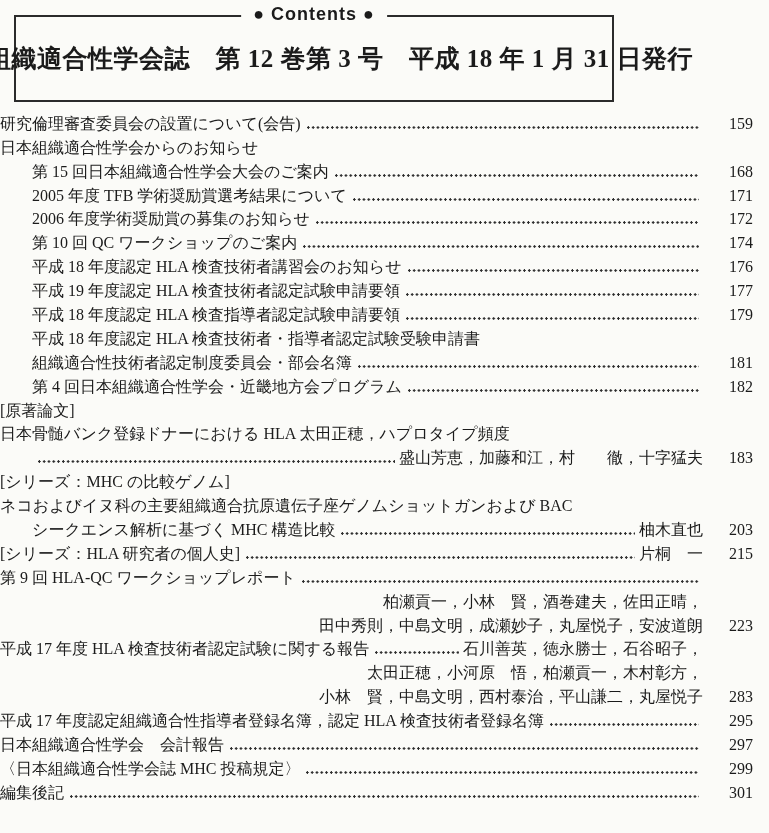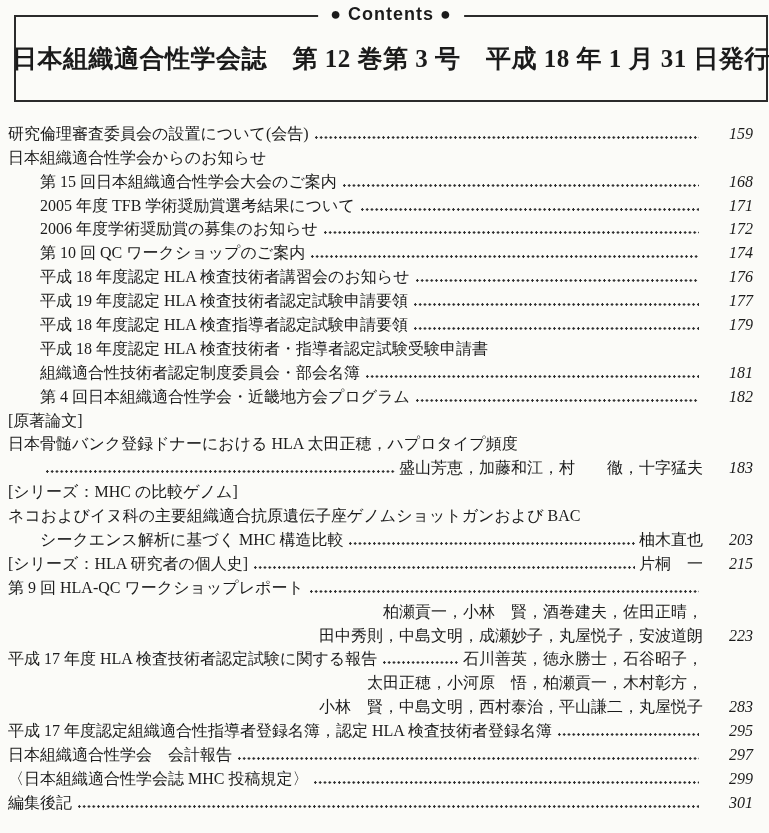--- a/index.html
+++ b/index.html
@@ -3,51 +3,51 @@
 <meta charset="utf-8">
 <style>
   html,body{margin:0;padding:0;}
   body{
     width:769px;height:833px;
     background:#fbfbf8;color:#1b1b1b;
     font-family:"Liberation Serif","DejaVu Serif",serif;
     position:relative;overflow:hidden;
   }
   .header-box{
-    position:absolute;left:14px;top:15px;width:754px;height:87px;
+    position:absolute;left:14px;top:15px;width:600px;height:87px;
     border:2px solid #2b2b2b;box-sizing:border-box;
   }
   .contents-label{
     position:absolute;top:-13px;left:50%;transform:translateX(-50%);
     background:#fbfbf8;padding:0 12px;
     font-family:"Liberation Sans","DejaVu Sans",sans-serif;
     font-weight:bold;font-size:18px;letter-spacing:1px;white-space:nowrap;
   }
   .journal-title{
     width:100%;height:100%;display:flex;align-items:center;justify-content:center;
     font-size:25px;font-weight:600;letter-spacing:0.5px;white-space:nowrap;
   }
   .toc{
-    position:absolute;left:0;top:120px;width:100%;box-sizing:border-box;
-    padding:0 16px 0 8px;
+    position:absolute;left:0;top:110px;width:100%;box-sizing:border-box;
+    padding:0 16px 0 0;
   }
   .toc-row{
     display:flex;align-items:flex-end;height:23.9px;
     font-size:16px;line-height:21px;white-space:nowrap;
   }
   .indent-1{padding-left:32px;}
   .toc-title{flex:0 0 auto;}
   .leader{flex:1 1 auto;height:3px;margin:0 4px 5px 6px;min-width:4px;}
   .leader.dotted{
     background-image:radial-gradient(circle at 1.3px 1.5px,#2b2b2b 1.05px,transparent 1.35px);
     background-size:4.8px 3px;background-repeat:repeat-x;
     background-position:left bottom;
   }
   .authors{flex:0 0 auto;}
-  .page-num{flex:0 0 auto;width:50px;text-align:right;font-style:italic;}
+  .page-num{flex:0 0 auto;width:50px;text-align:right;}
 </style>
 </head>
 <body>
 
 <div class="page">
   <div class="header-box">
     <div class="contents-label">● Contents ●</div>
     <div class="journal-title">日本組織適合性学会誌　第 12 巻第 3 号　平成 18 年 1 月 31 日発行</div>
   </div>
 

